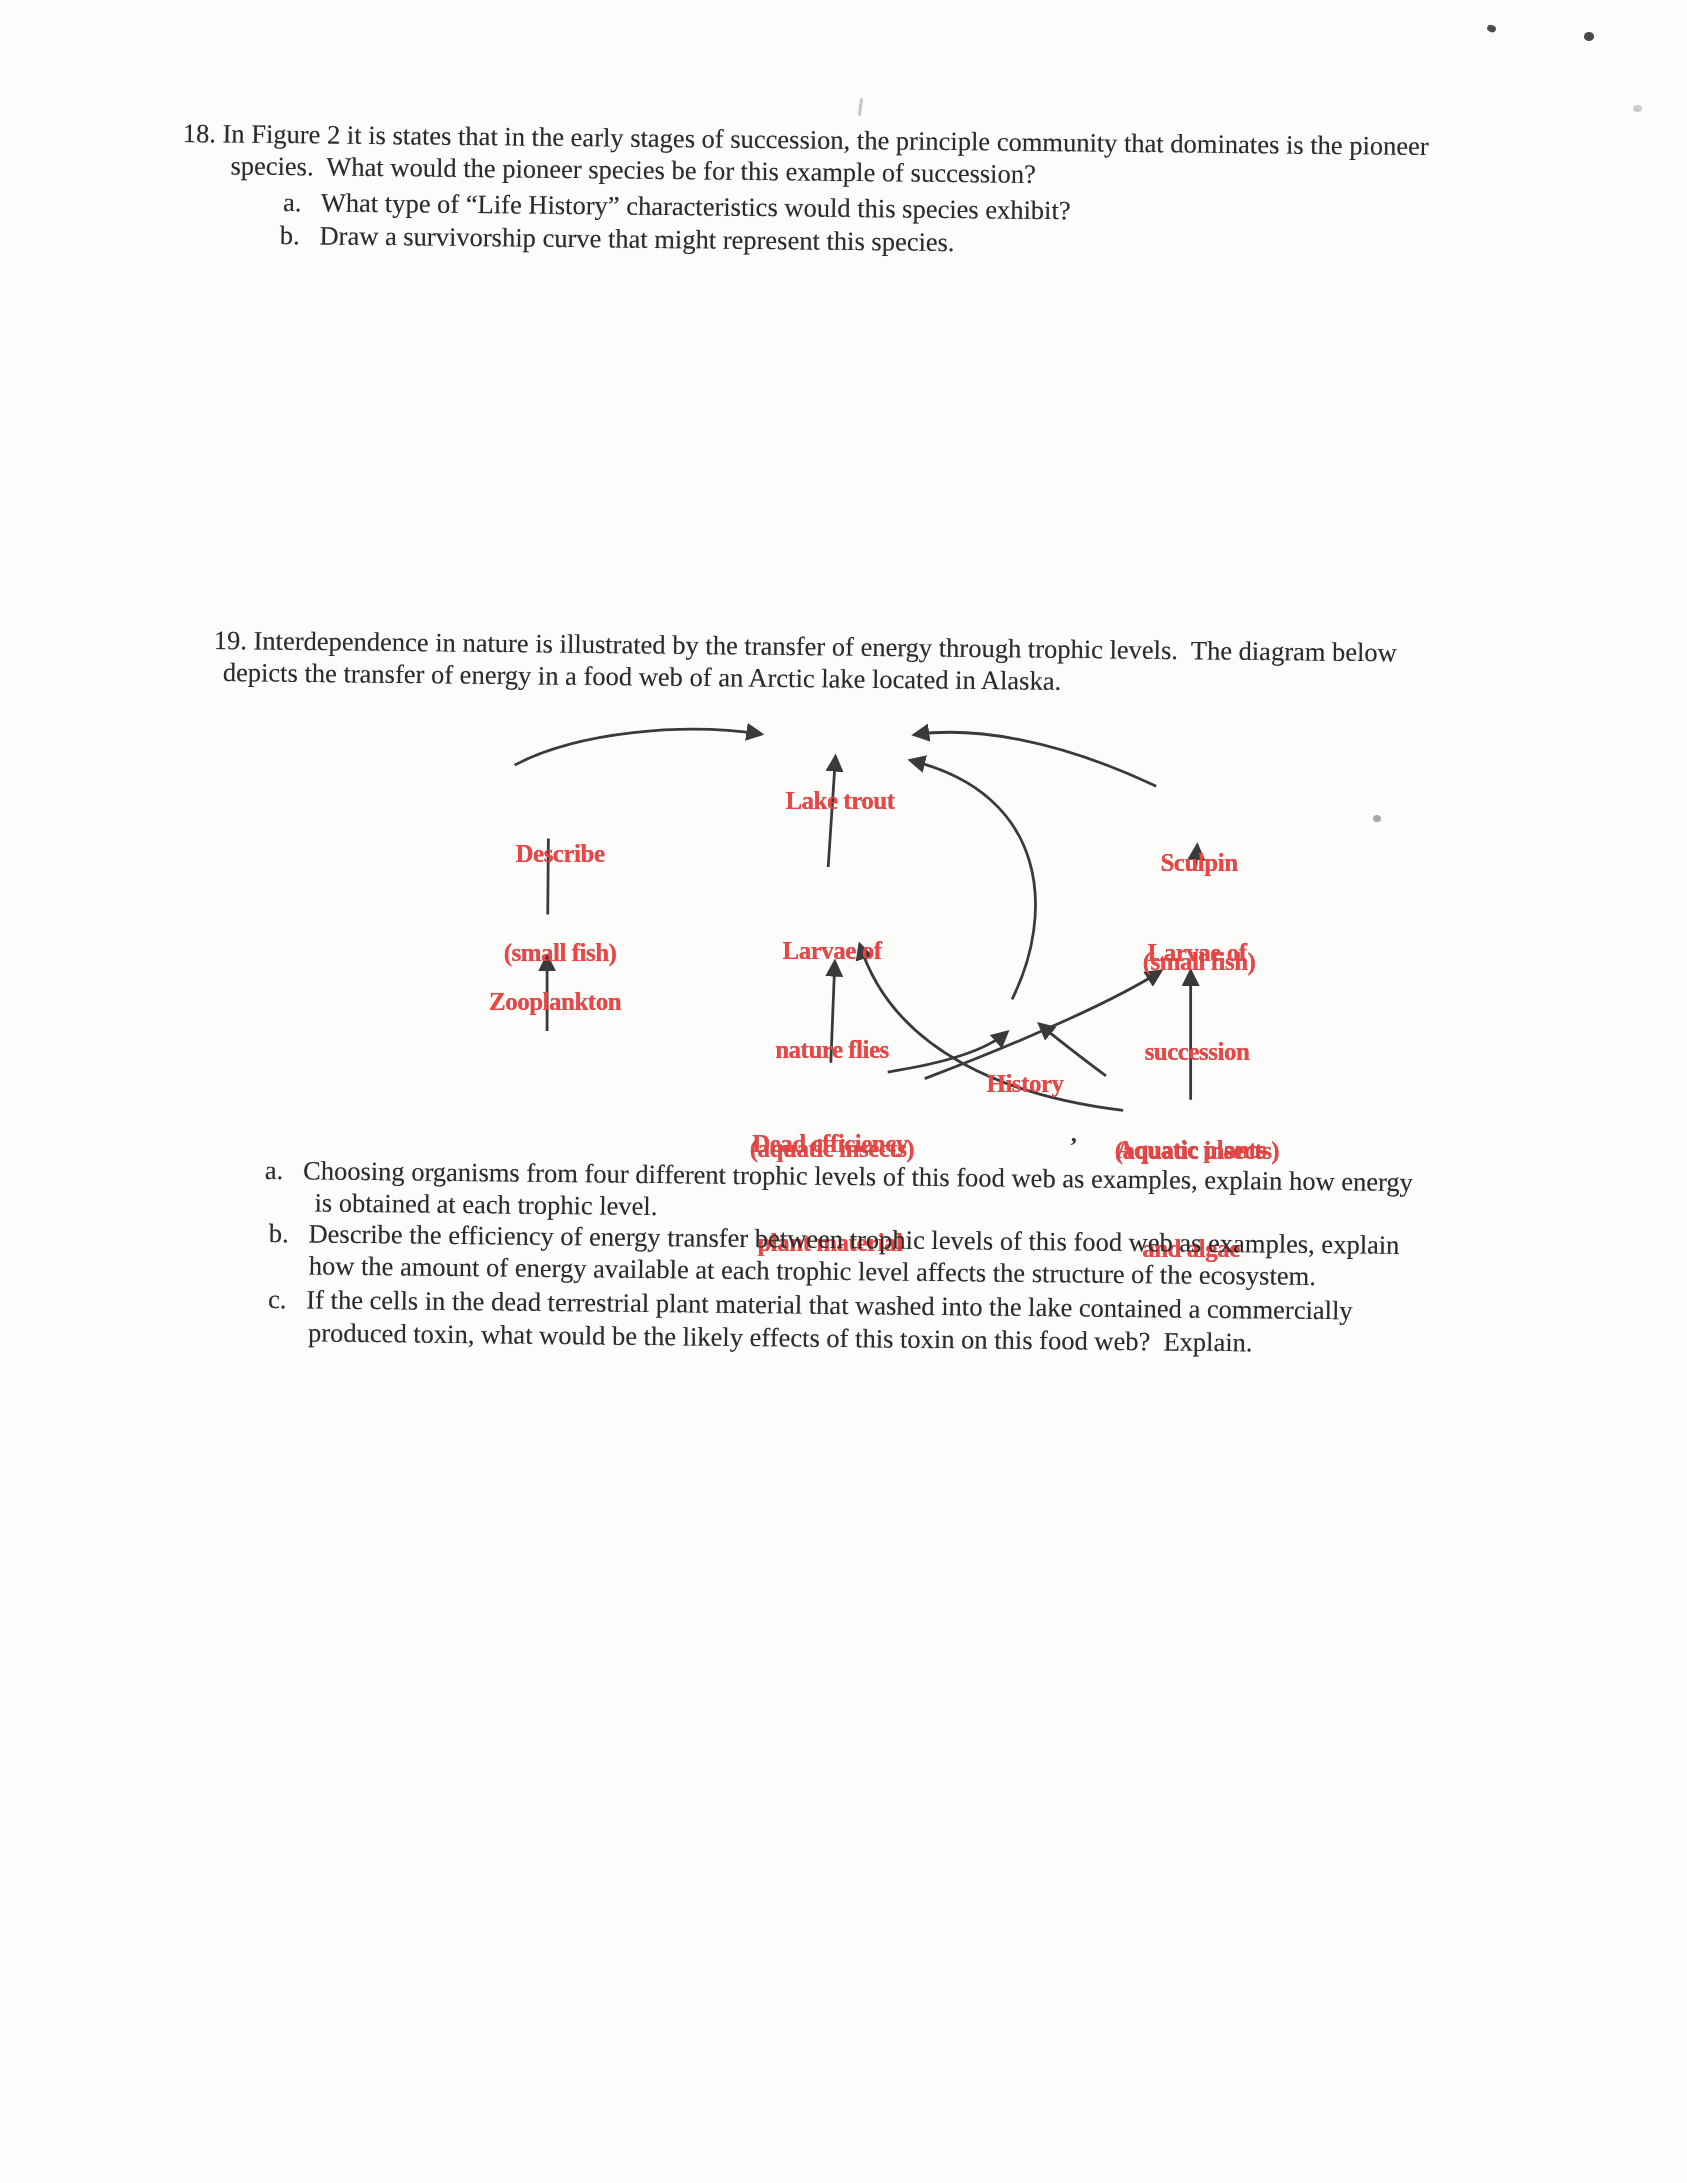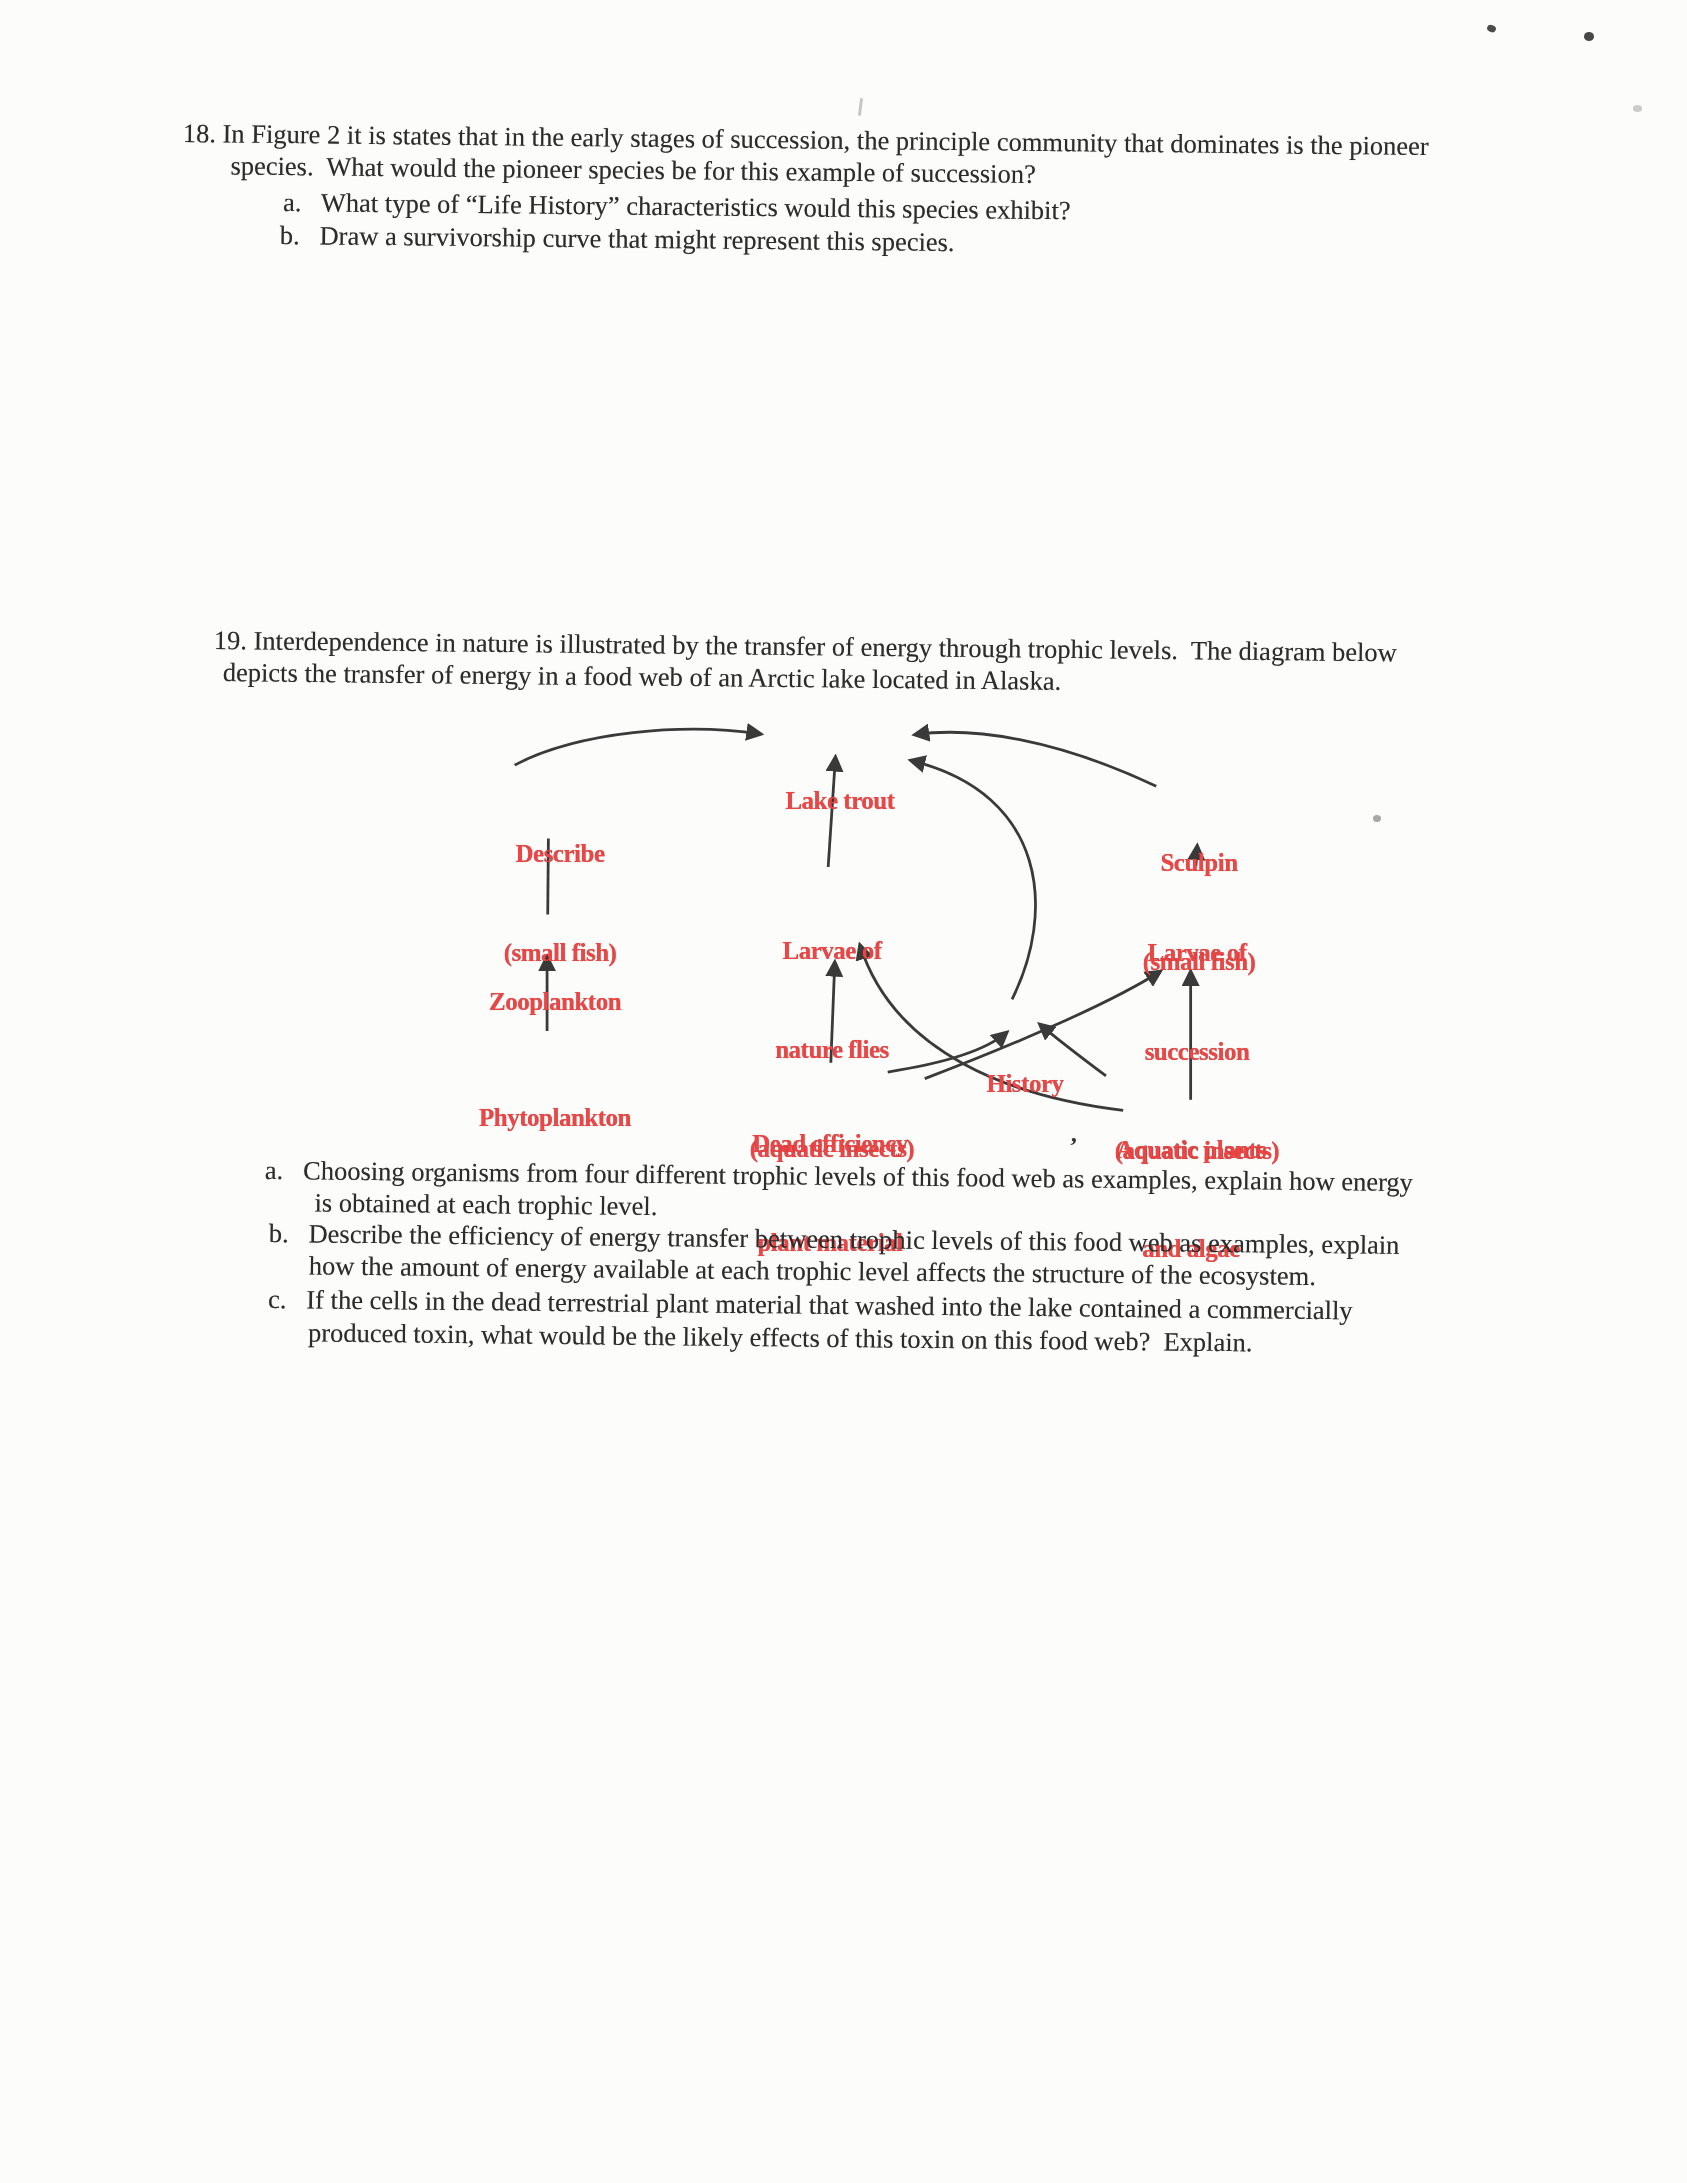--- a/index.html
+++ b/index.html
@@ -109,23 +109,20 @@
     <div>Describe</div>
     <div>(small fish)</div>
   </div>
   <div class="node n-sculpin">
     <div>Sculpin</div>
     <div>(small fish)</div>
   </div>
   <div class="node n-zooplankton">
     <div>Zooplankton</div>
   </div>
-  <div class="node n-phytoplankton">
-    <div>Phytoplankton</div>
-  </div>
   <div class="node n-caddis">
     <div>Larvae of</div>
     <div>nature flies</div>
     <div>(aquatic insects)</div>
   </div>
   <div class="node n-chironomids">
     <div>Larvae of</div>
     <div>succession</div>
     <div>(aquatic insects)</div>
   </div>

